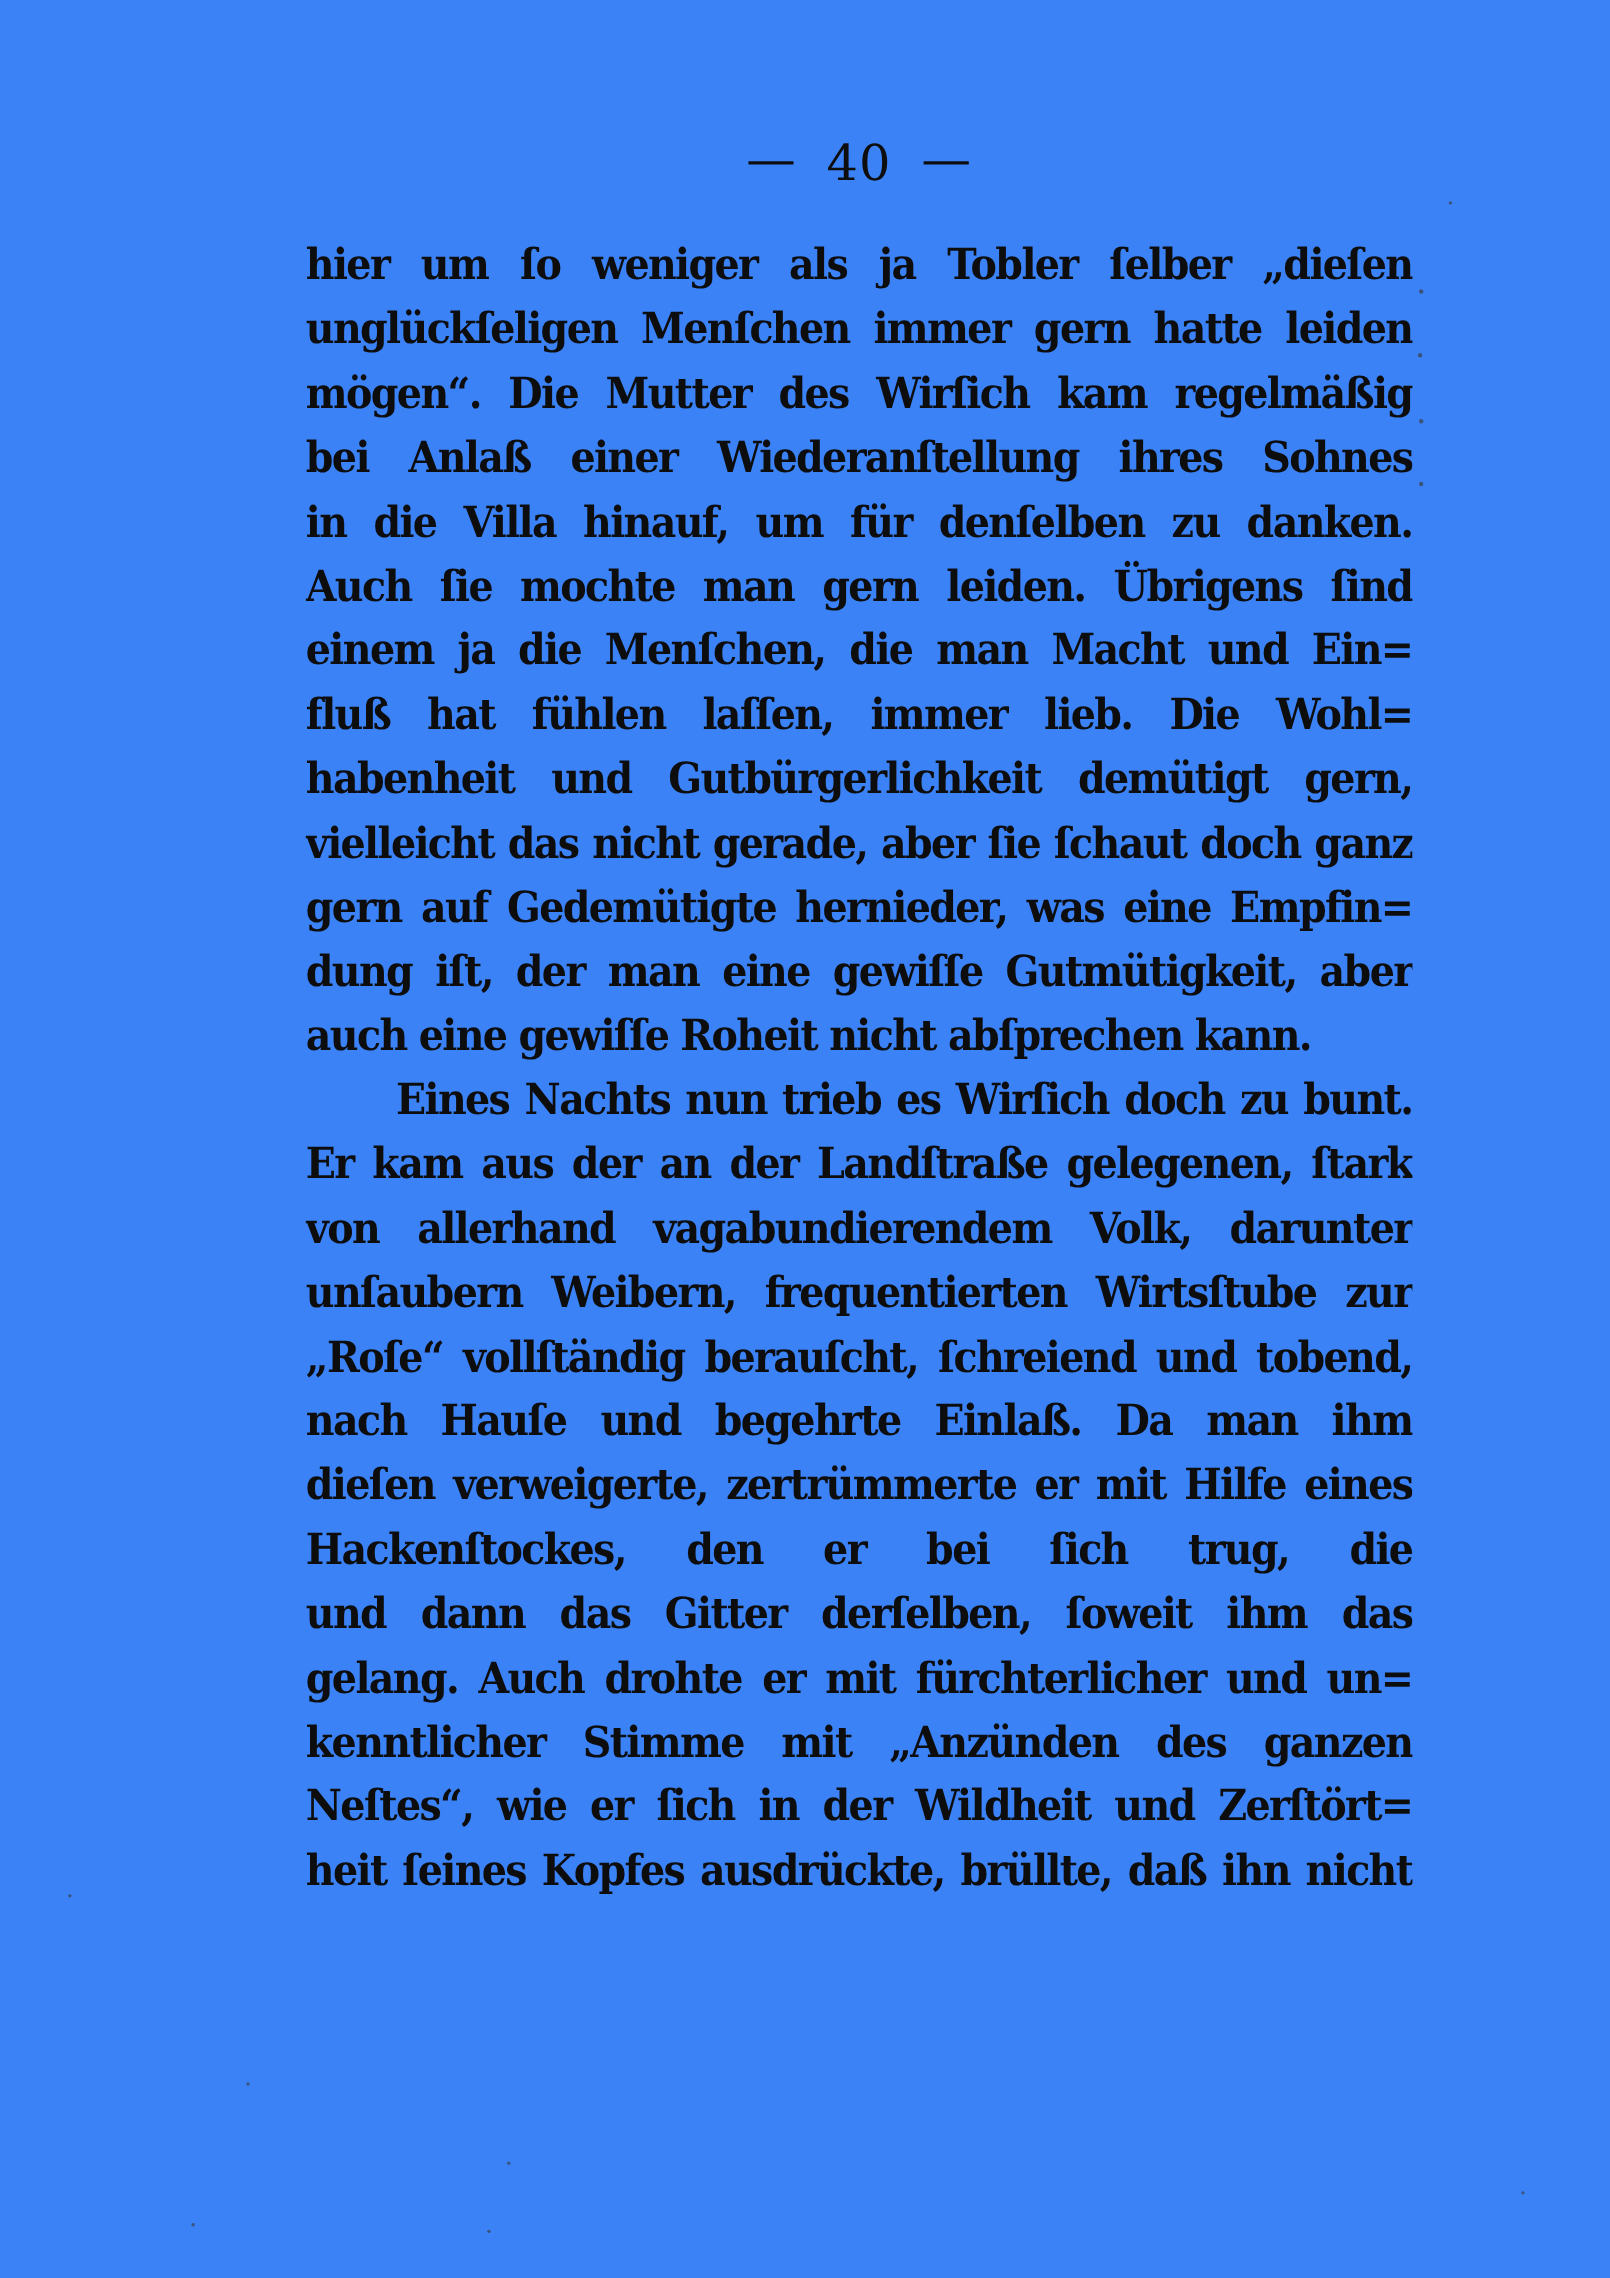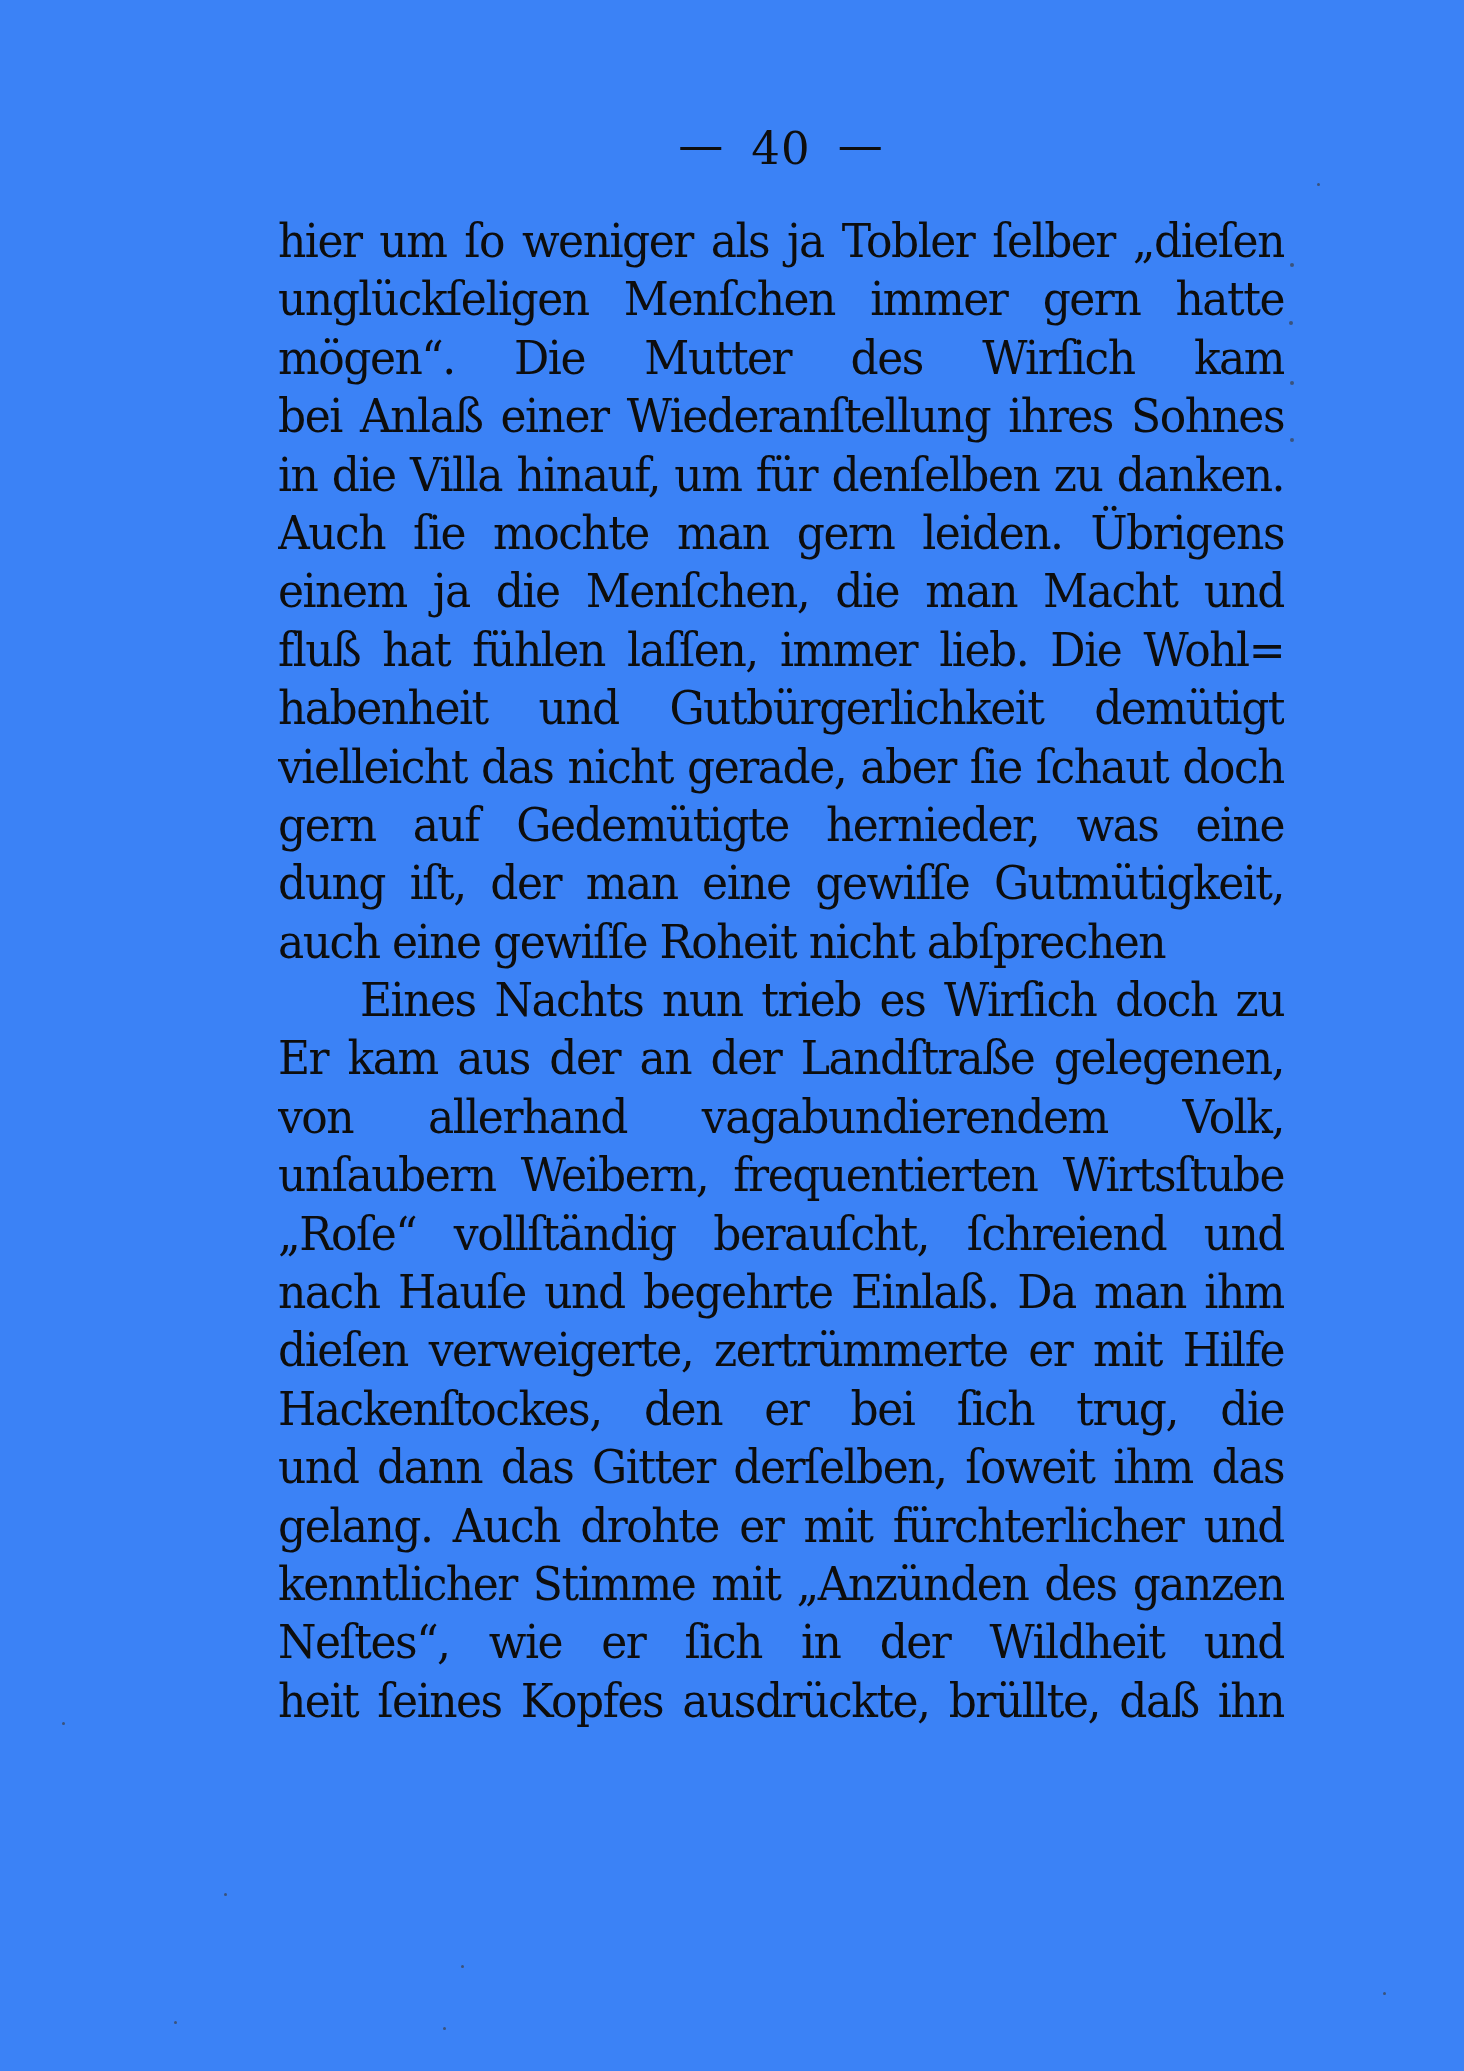--- a/index.html
+++ b/index.html
@@ -31,22 +31,22 @@
     transform:translateY(-4px);
     font-weight:400;
   }
   .running-head .folio{
     display:inline-block;
   }
   .text-block{
     position:absolute;
     left:278px;top:212px;
     width:1006px;
-    font-size:44px;
-    font-weight:400;
+    font-size:36px;
+    font-weight:700;
     letter-spacing:-1.5px;
     line-height:58.4px;
     color:#0d0d0d;
   }
   .line{
     height:58.4px;
     overflow:hidden;
     text-align:justify;
     text-align-last:justify;
     transform:scaleY(1.08);

